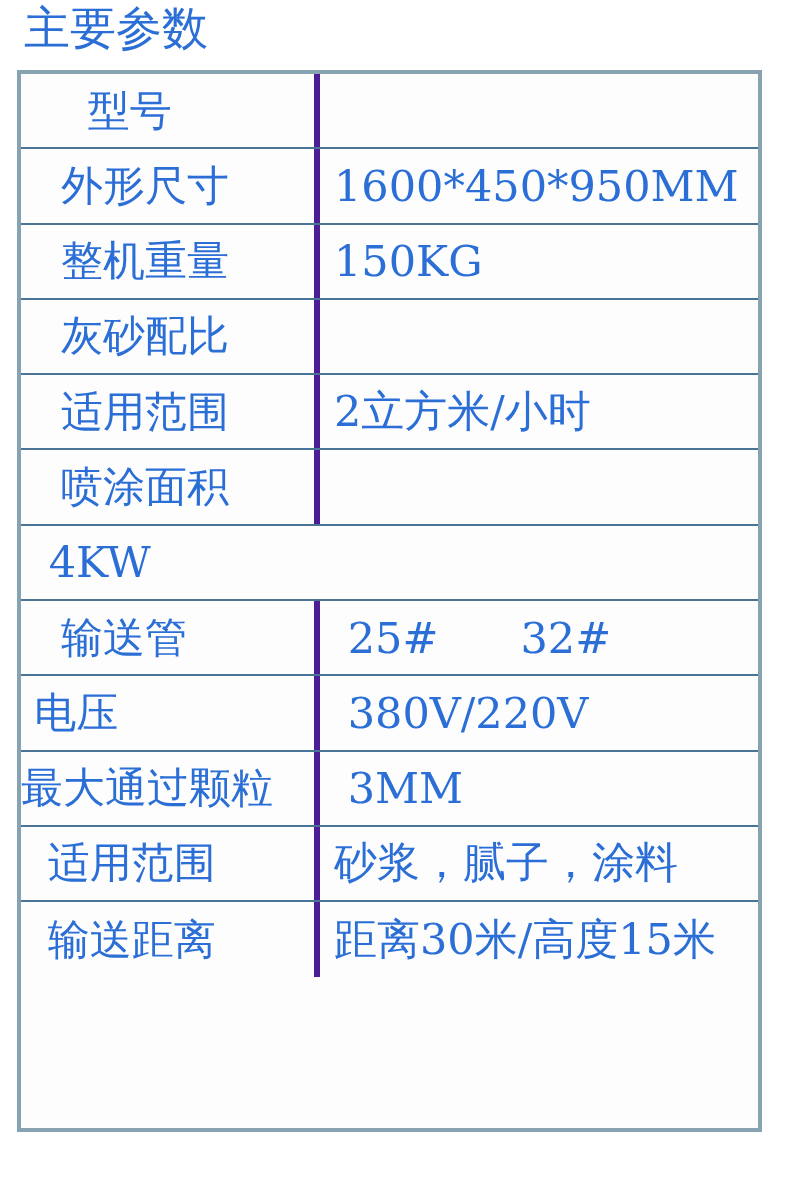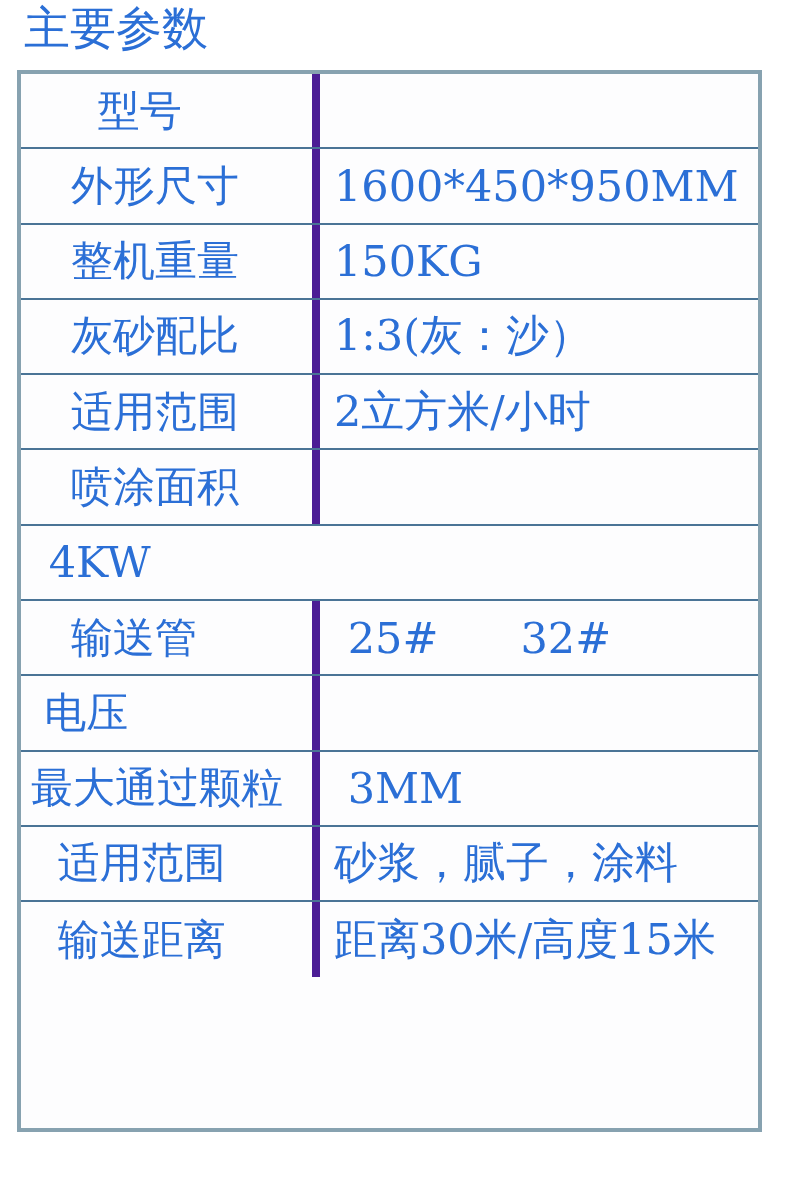--- a/index.html
+++ b/index.html
@@ -51,22 +51,22 @@
   .cell {
     display: flex;
     align-items: center;
     color: #2b6fd6;
     white-space: pre;
     min-width: 0;
     overflow: visible;
   }
   .cell.label {
     font-size: 42px;
-    padding-left: 10px;
-    border-right: 8px solid #4c1d95;
+    padding-left: 0;
+    border-right: 6px solid #4c1d95;
   }
   .cell.value {
     font-size: 43px;
     padding-left: 14px;
   }
 </style>
 </head>
 <body>
 
 <div class="page">
@@ -84,21 +84,20 @@
       <div class="cell value">1600*450*950MM</div>
     </div>
 
     <div class="spec-row">
       <div class="cell label">   整机重量</div>
       <div class="cell value">150KG</div>
     </div>
 
     <div class="spec-row">
       <div class="cell label">   灰砂配比</div>
-      <div class="cell value">1:3(灰：沙）</div>
     </div>
 
     <div class="spec-row">
       <div class="cell label">   适用范围</div>
       <div class="cell value">2立方米/小时</div>
     </div>
 
 
     <div class="spec-row">
       <div class="cell label">   喷涂面积</div>
@@ -109,20 +108,21 @@
     </div>
 
     <div class="spec-row">
       <div class="cell label">   输送管</div>
       <div class="cell value"> 25#      32#</div>
     </div>
 
 
     <div class="spec-row">
       <div class="cell label"> 电压</div>
+      <div class="cell value"> 380V/220V</div>
     </div>
 
     <div class="spec-row">
       <div class="cell label">最大通过颗粒</div>
       <div class="cell value"> 3MM</div>
     </div>
 
     <div class="spec-row">
       <div class="cell label">  适用范围</div>
       <div class="cell value">砂浆，腻子，涂料</div>

